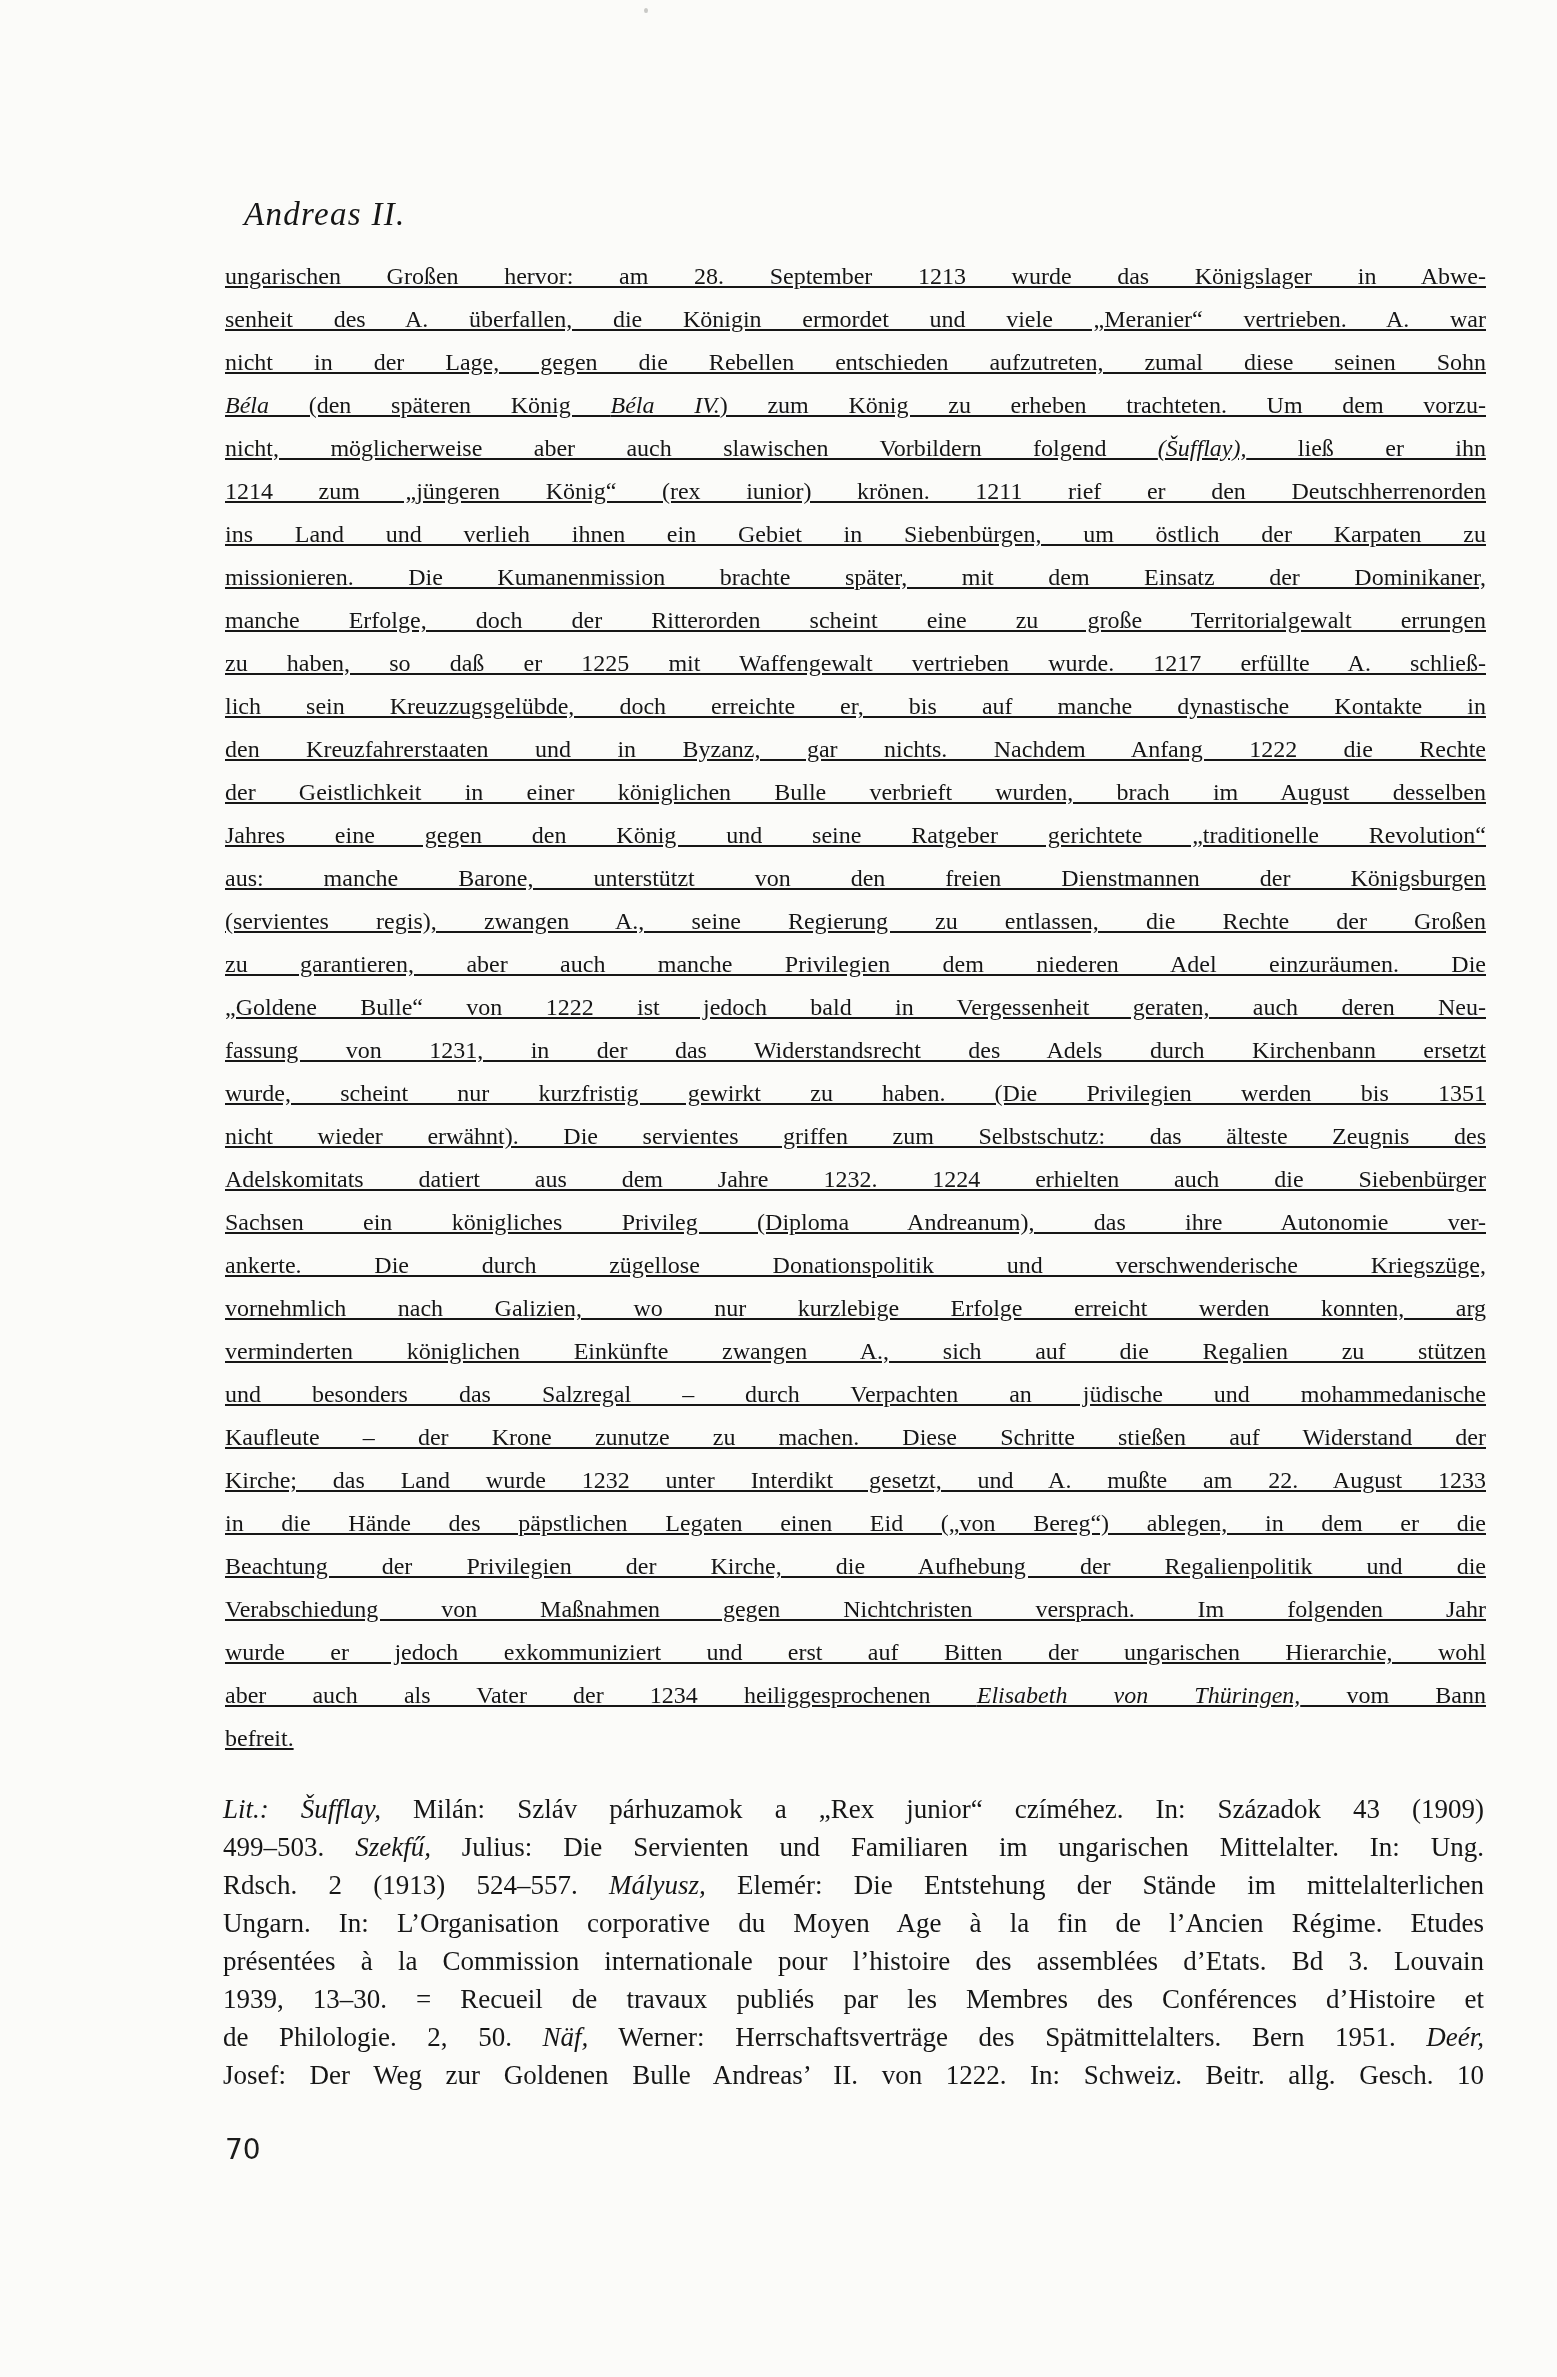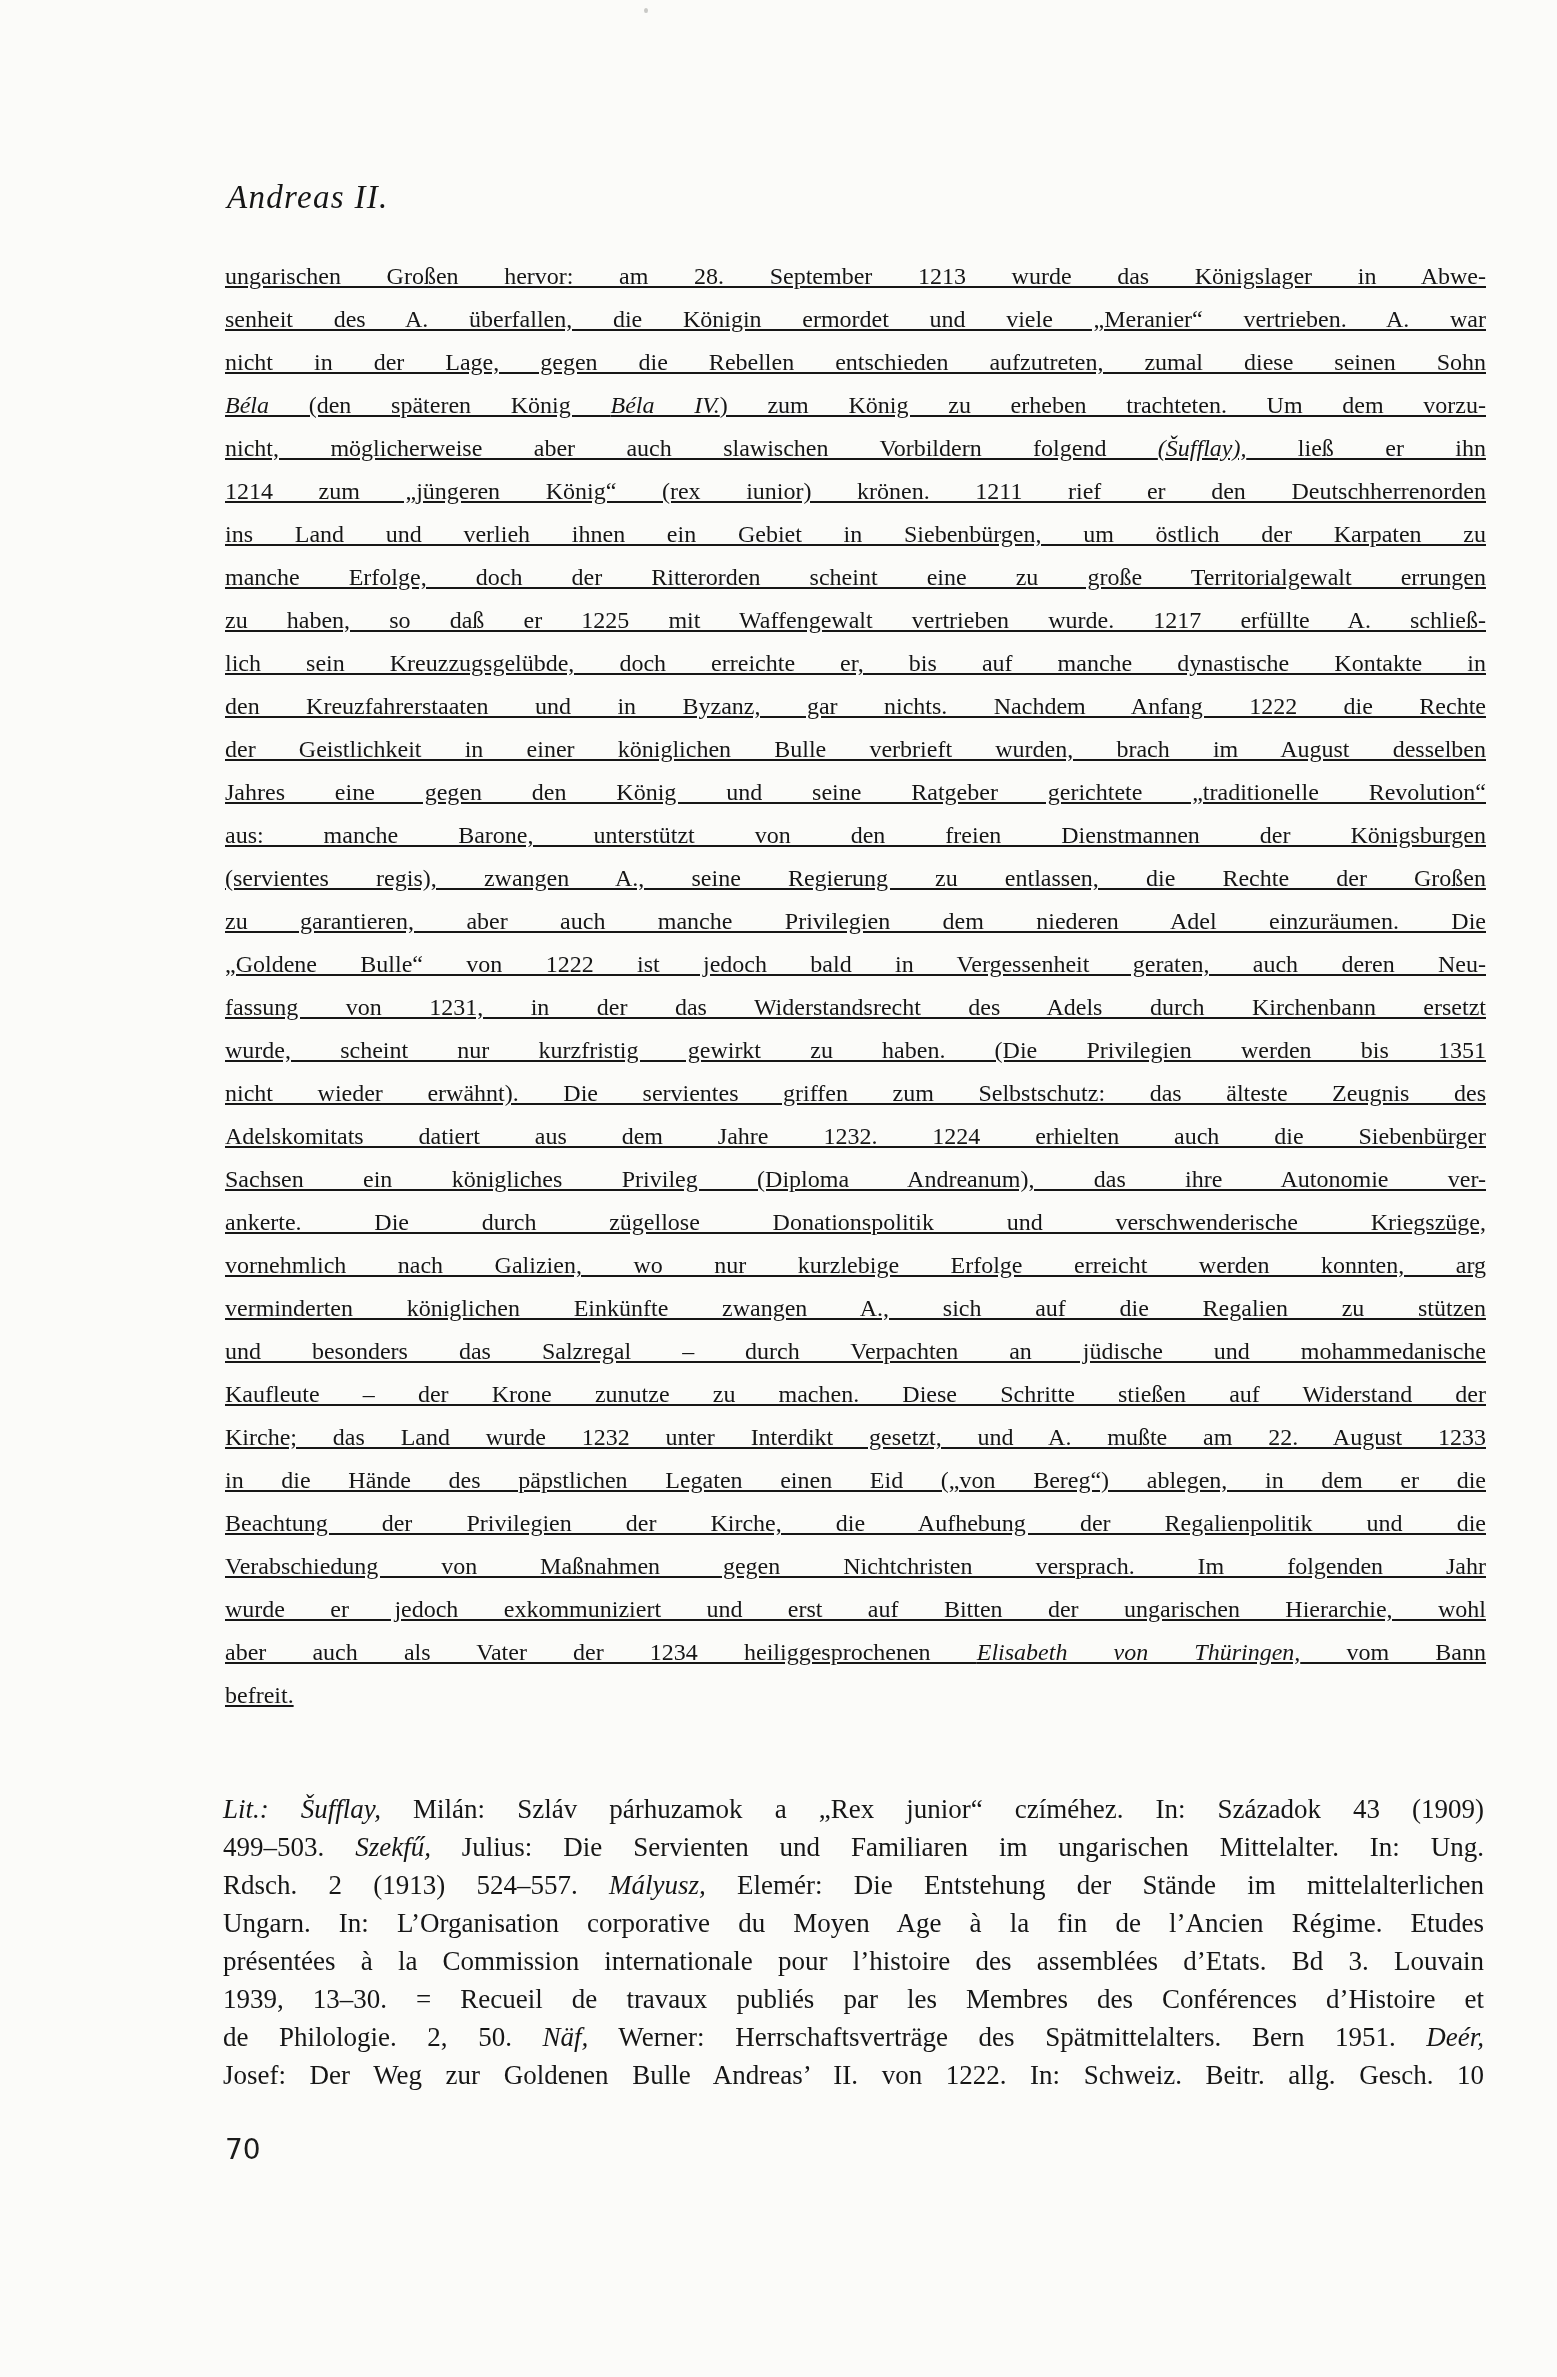--- a/index.html
+++ b/index.html
@@ -22,21 +22,21 @@
     top: 7.8px;
     width: 3.9px;
     height: 5.2px;
     border-radius: 50%;
     background: #c9c9c6;
   }
   .heading {
     position: absolute;
     left: 227px;
     top: 181px;
-    margin: 0;
+    margin: 17px;
     font-style: italic;
     font-weight: normal;
     font-size: 33px;
     line-height: 1;
     letter-spacing: 1.3px;
   }
   .paragraph {
     position: absolute;
     left: 225px;
     top: 255px;
@@ -84,20 +84,21 @@
   <h1 class="heading">Andreas II.</h1>
 
   <div class="paragraph">
       <div class="line"><span>ungarischen Großen hervor: am 28. September 1213 wurde das Königslager in Abwe-</span></div>
       <div class="line"><span>senheit des A. überfallen, die Königin ermordet und viele „Meranier“ vertrieben. A. war</span></div>
       <div class="line"><span>nicht in der Lage, gegen die Rebellen entschieden aufzutreten, zumal diese seinen Sohn</span></div>
       <div class="line"><em>Béla</em><span> (den späteren König </span><em>Béla IV.</em><span>) zum König zu erheben trachteten. Um dem vorzu-</span></div>
       <div class="line"><span>nicht, möglicherweise aber auch slawischen Vorbildern folgend </span><em>(Šufflay),</em><span> ließ er ihn</span></div>
       <div class="line"><span>1214 zum „jüngeren König“ (rex iunior) krönen. 1211 rief er den Deutschherrenorden</span></div>
       <div class="line"><span>ins Land und verlieh ihnen ein Gebiet in Siebenbürgen, um östlich der Karpaten zu</span></div>
+      <div class="line"><span>missionieren. Die Kumanenmission brachte später, mit dem Einsatz der Dominikaner,</span></div>
       <div class="line"><span>manche Erfolge, doch der Ritterorden scheint eine zu große Territorialgewalt errungen</span></div>
       <div class="line"><span>zu haben, so daß er 1225 mit Waffengewalt vertrieben wurde. 1217 erfüllte A. schließ-</span></div>
       <div class="line"><span>lich sein Kreuzzugsgelübde, doch erreichte er, bis auf manche dynastische Kontakte in</span></div>
       <div class="line"><span>den Kreuzfahrerstaaten und in Byzanz, gar nichts. Nachdem Anfang 1222 die Rechte</span></div>
       <div class="line"><span>der Geistlichkeit in einer königlichen Bulle verbrieft wurden, brach im August desselben</span></div>
       <div class="line"><span>Jahres eine gegen den König und seine Ratgeber gerichtete „traditionelle Revolution“</span></div>
       <div class="line"><span>aus: manche Barone, unterstützt von den freien Dienstmannen der Königsburgen</span></div>
       <div class="line"><span>(servientes regis), zwangen A., seine Regierung zu entlassen, die Rechte der Großen</span></div>
       <div class="line"><span>zu garantieren, aber auch manche Privilegien dem niederen Adel einzuräumen. Die</span></div>
       <div class="line"><span>„Goldene Bulle“ von 1222 ist jedoch bald in Vergessenheit geraten, auch deren Neu-</span></div>

